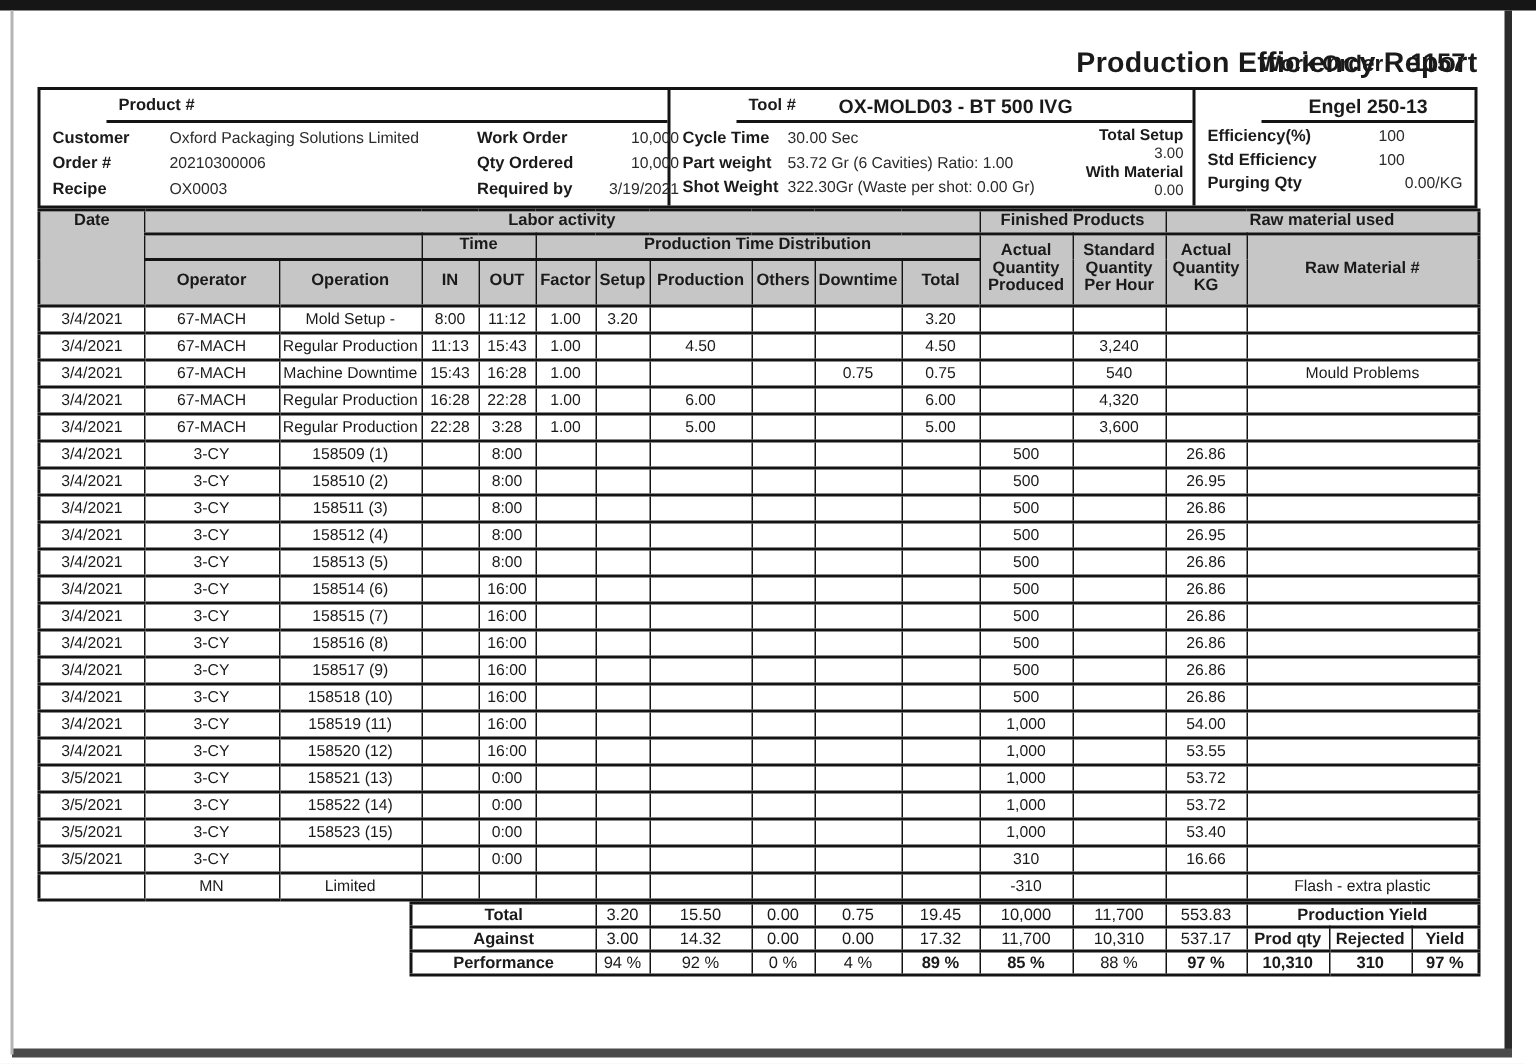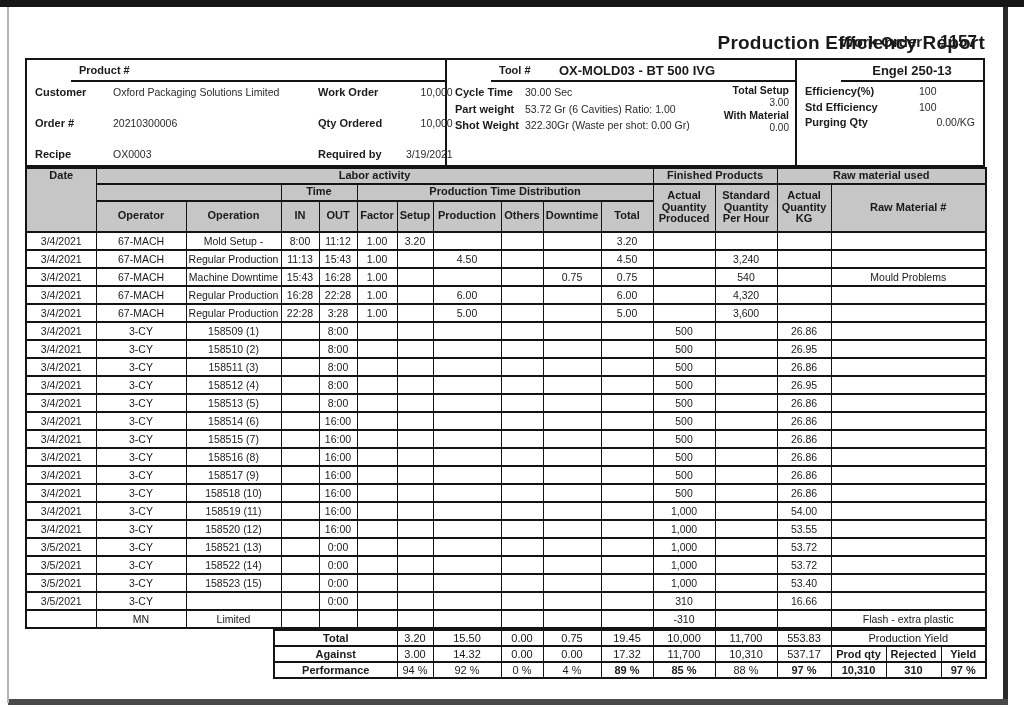--- a/index.html
+++ b/index.html
@@ -27,21 +27,21 @@
   .ib-col { border-right:2px solid var(--line); }
   .ib-col:last-child { border-right:none; }
   .ib-left { width:420px; } .ib-mid { width:350px; } .ib-right { flex:1; }
   .ib-row1 { height:22px; border-bottom:2px solid var(--line); display:flex; align-items:center;margin-left:44px; }
   .ib-body { padding:2px 0 3px 0; }
   .lab { font-weight:bold; font-size:11px; }
   .val { font-size:10.5px; color:#2b2b2b; }
   .big-val { font-weight:bold; font-size:13px; }
 
   .ib-left .ib-row1 .lab { width:72px; padding-left:8px; }
-  .ib-left-grid { display:grid; grid-template-columns:78px 205px 88px 1fr; row-gap:15px; padding-left:8px; padding-right:6px; }
+  .ib-left-grid { display:grid; grid-template-columns:78px 205px 88px 1fr; row-gap:1px; padding-left:8px; padding-right:6px; }
   .ib-left-grid .v2 { text-align:right; }
   .ib-left-grid div { line-height:16px; }
 
   .ib-mid .ib-row1 .lab { width:68px; padding-left:8px; }
   .ib-mid-body { display:flex; }
   .ib-mid-grid { display:grid; grid-template-columns:70px 1fr; padding-left:8px; flex:1; }
   .ib-mid-grid div { line-height:16px; }
   .setup-block { width:100px; padding-right:6px; text-align:right; }
   .setup-block div { line-height:12.5px; }
   .setup-block .lab { font-size:10.5px; }
@@ -65,21 +65,21 @@
   th.date-h { vertical-align:top; padding-top:6px; font-size:12px;margin-left:16px; }
   table.report tbody td { height:15px; padding:1px 2px; font-size:10.5px; text-align:center; line-height:14px; white-space:nowrap; }
   td.c0 { font-size:10px; }
   td.c13 { text-align:right; padding-right:4px; }
   td.c14 { font-size:10.5px; }
 
   
   table.footer { border-collapse:collapse; table-layout:fixed; width:712px; margin-left:248px; border:2px solid var(--line); }
   table.footer td { border:1px solid var(--line); border-top:2px solid var(--line); border-bottom:2px solid var(--line); height:16px; padding:1px 2px; font-size:11px; text-align:center; white-space:nowrap; }
   td.f-label { font-weight:bold; font-size:12px; }
-  td.f-yield-title { font-weight:normal; font-size:12px; }
+  td.f-yield-title { font-weight:bold; font-size:12px; }
   td.f-yield-h { font-weight:bold; font-size:11.5px; }
   td.f-yield-v { font-weight:bold; }
   tr.f-performance td:nth-child(6),
   tr.f-performance td:nth-child(7),
   tr.f-performance td:nth-child(9) { font-weight:bold; }
 </style>
 </head>
 <body>
 
 <div id="page">

